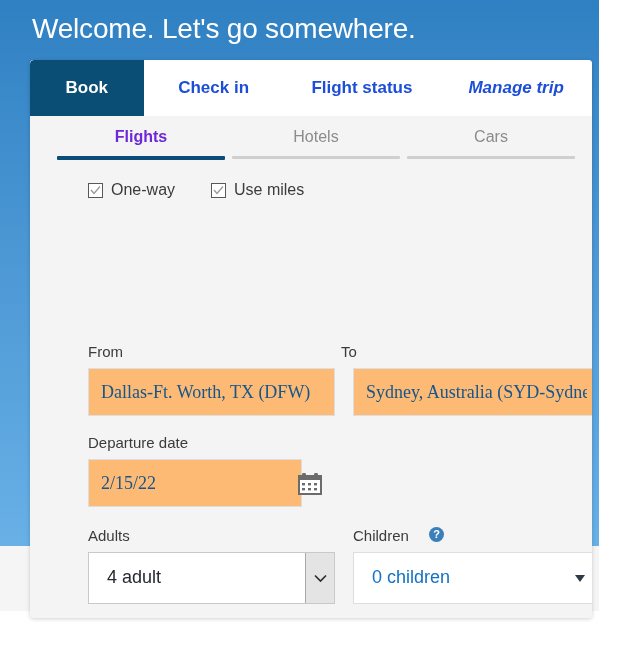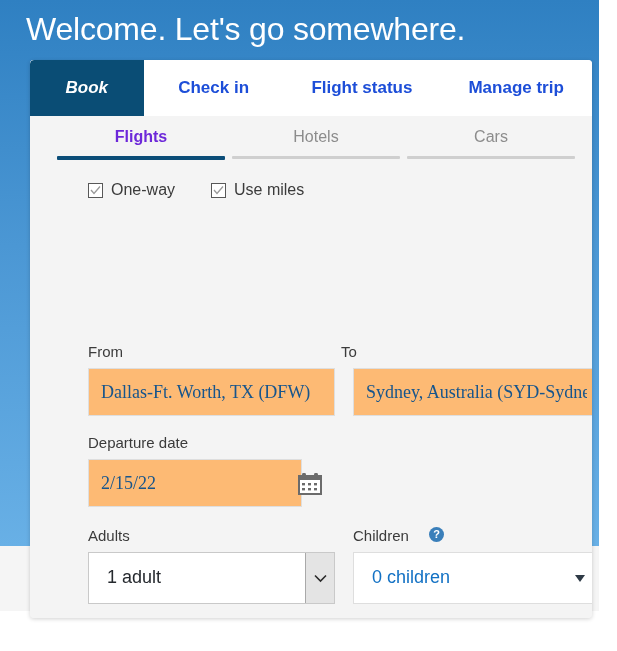--- a/index.html
+++ b/index.html
@@ -47,23 +47,23 @@
     position: absolute;
     left: 0; top: 611px;
     width: 617px;
     height: 40px;
     background: #ffffff;
   }
 
   
   .welcome {
     position: absolute;
-    left: 26px;
+    left: 32px;
     top: 12px;
-    font-size: 32px;
+    font-size: 28px;
     line-height: 34px;
     color: #ffffff;
     letter-spacing: -0.2px;
     white-space: nowrap;
     text-align: right;
   }
 
   
   .card {
     position: absolute;
@@ -91,24 +91,24 @@
     display: flex;
     align-items: center;
     justify-content: center;
     font-size: 17px;
     font-weight: bold;
     color: #1d4ed8;
     cursor: pointer;
     white-space: nowrap;
     box-sizing: border-box;
   }
-  .tab.t-book   { width: 116px; font-style: italic; }
+  .tab.t-book   { width: 116px; }
   .tab.t-check  { width: 143px; }
   .tab.t-status { width: 160px; }
-  .tab.t-manage { width: 155px; }
+  .tab.t-manage { width: 155px; font-style: italic; }
   .tab.active {
     background: #0a4d75;
     color: #ffffff;
     border-top-left-radius: 4px;
   }
 
   
   .card-body {
     position: absolute;
     left: 0; top: 56px;
@@ -404,21 +404,21 @@
             <rect x="16" y="11" width="3" height="2.4"></rect>
             <rect x="4" y="16" width="3" height="2.4"></rect>
             <rect x="10" y="16" width="3" height="2.4"></rect>
             <rect x="16" y="16" width="3" height="2.4"></rect>
           </g>
         </svg>
       </span>
 
       <div class="fieldlabel lbl-adults">Adults</div>
       <div class="sel-adults">
-        <span class="selval">1 adult</span>
+        <span class="selval">4 adult</span>
         <span class="selbtn">
           <svg width="13" height="9" viewBox="0 0 13 9" aria-hidden="true">
             <polyline points="1,1.5 6.5,7 12,1.5" fill="none" stroke="#2b2b2b" stroke-width="1.6"></polyline>
           </svg>
         </span>
       </div>
 
       <div class="fieldlabel lbl-children">Children</div>
       <span class="help-icon">?</span>
       <div class="sel-children">

